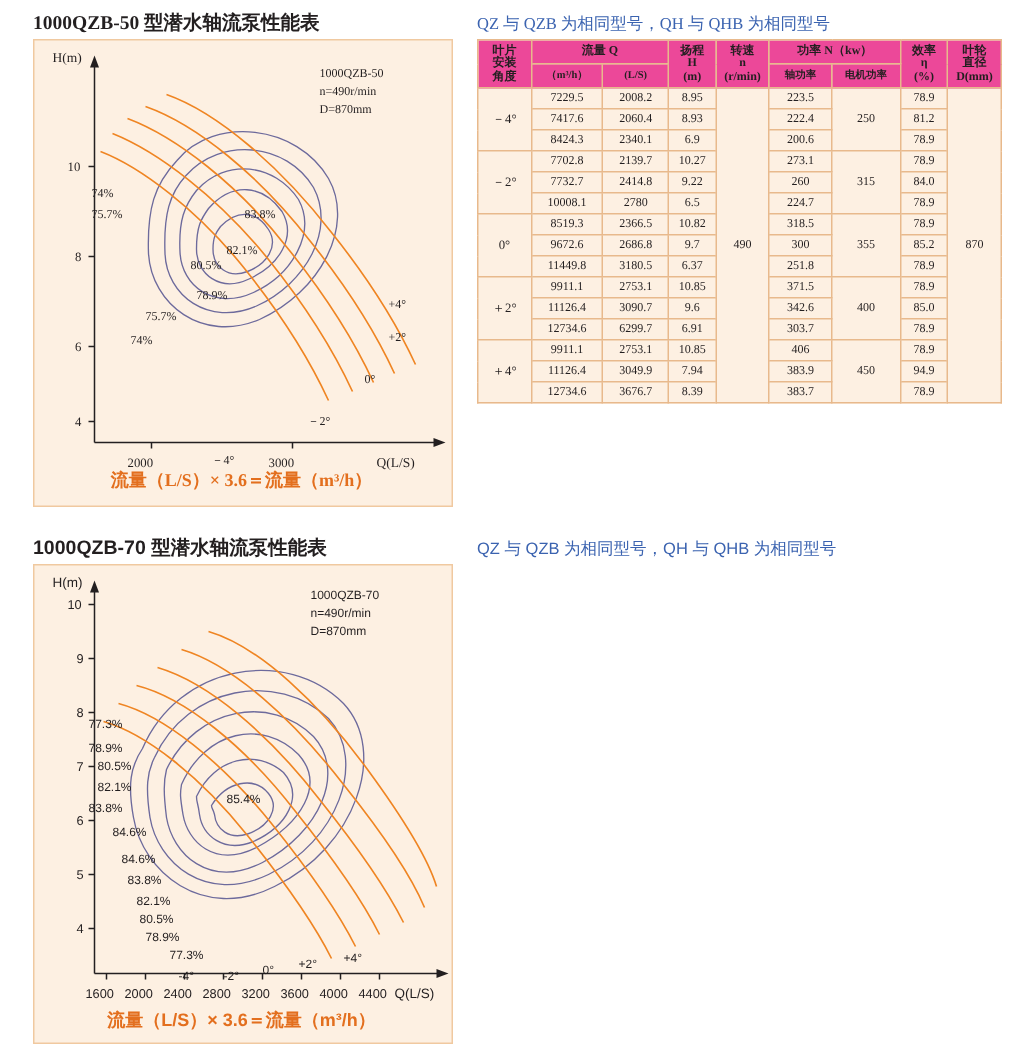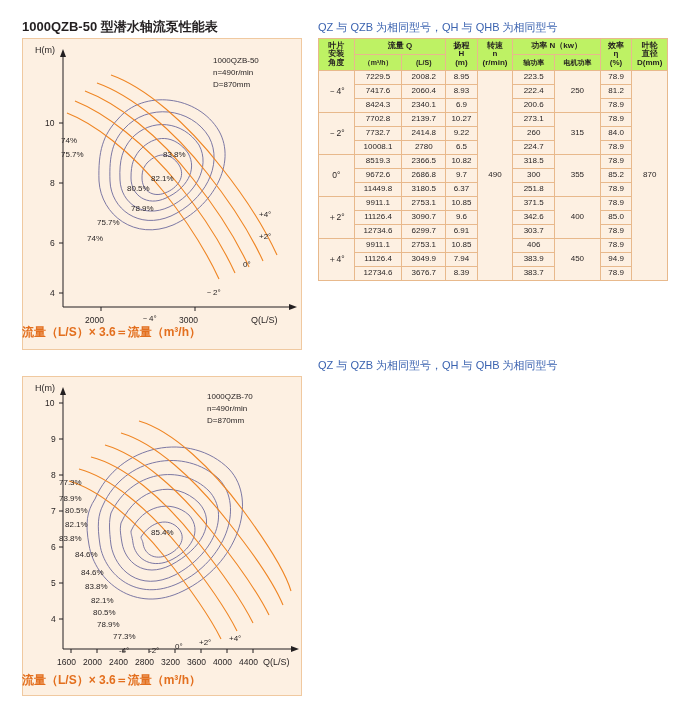--- a/index.html
+++ b/index.html
@@ -5,21 +5,21 @@
   html,body{margin:0;padding:0;}
   body{
     width:690px;height:701px;
     background:#ffffff;
     font-family:"Liberation Sans", sans-serif;
     color:#231f20;
     position:relative;
     overflow:hidden;
   }
   .section{position:absolute;left:0;width:690px;}
-  #sec1{top:12px;height:350px;}
+  #sec1{top:0;height:350px;font-family:Liberation Serif, serif;}
   #sec2{top:350px;height:351px;}
 
   .title{
     font-size:13px;font-weight:bold;color:#231f20;
     position:absolute;left:22px;top:6px;letter-spacing:0px;
   }
   .note{
     position:absolute;font-size:11px;color:#3b63b0;
   }
   #note1{left:318px;top:8px;}
@@ -38,42 +38,42 @@
 
   .axis-label{font-size:9px;fill:#231f20;}
   .tick{font-size:8.5px;fill:#231f20;}
   .curvelabel{font-size:8px;fill:#231f20;}
   .anglelabel{font-size:8px;fill:#231f20;}
   .boxnote{font-size:8px;fill:#231f20;}
 
   .flowtext{
     position:absolute;
     font-size:12px;color:#e36f1e;font-weight:bold;
-    width:278px;
+    text-align:center;width:278px;
   }
   #flow1{left:22px;top:312px;}
   #flow2{left:22px;top:672px;}
 
   
   table{
     border-collapse:collapse;
     position:absolute;
     background:#fdf0e2;
     font-size:8px;
     color:#231f20;
   }
   table td,table th{
     border:1px solid #e8b98c;
     text-align:center;
     padding:0 2px;
     font-weight:normal;
     line-height:1.05;
   }
   thead td{
-    background:#bef264;
+    background:#ec4899;
     font-size:8px;
     font-weight:bold;
     padding:1px 2px;
   }
   #tbl1{left:318px;top:26px;width:350px;}
   #tbl1 td{height:13px;}
   .hdr-sub{font-size:7px;}
   .angle-cell{font-size:8.5px;white-space:nowrap;}
 </style>
 </head>
@@ -292,20 +292,21 @@
           <td>8.39</td>
           <td>383.7</td>
           <td>78.9</td>
         </tr>
       </tbody>
   </table>
 </div>
 
 <div class="section" id="sec2">
 
+  <div class="title">1000QZB-70 型潜水轴流泵性能表</div>
   <div class="note" id="note2" style="top:8px;">QZ 与 QZB 为相同型号，QH 与 QHB 为相同型号</div>
 
   <div class="chart" id="chart2" style="top:26px;">
     <svg width="278" height="318" viewBox="0 0 278 318">
       <line x1="40" y1="16" x2="40" y2="272" stroke="#231f20" stroke-width="1"></line>
       <line x1="40" y1="272" x2="270" y2="272" stroke="#231f20" stroke-width="1"></line>
       <polygon points="40,10 37,18 43,18" fill="#231f20"></polygon>
       <polygon points="276,272 268,269 268,275" fill="#231f20"></polygon>
 
       <g>

